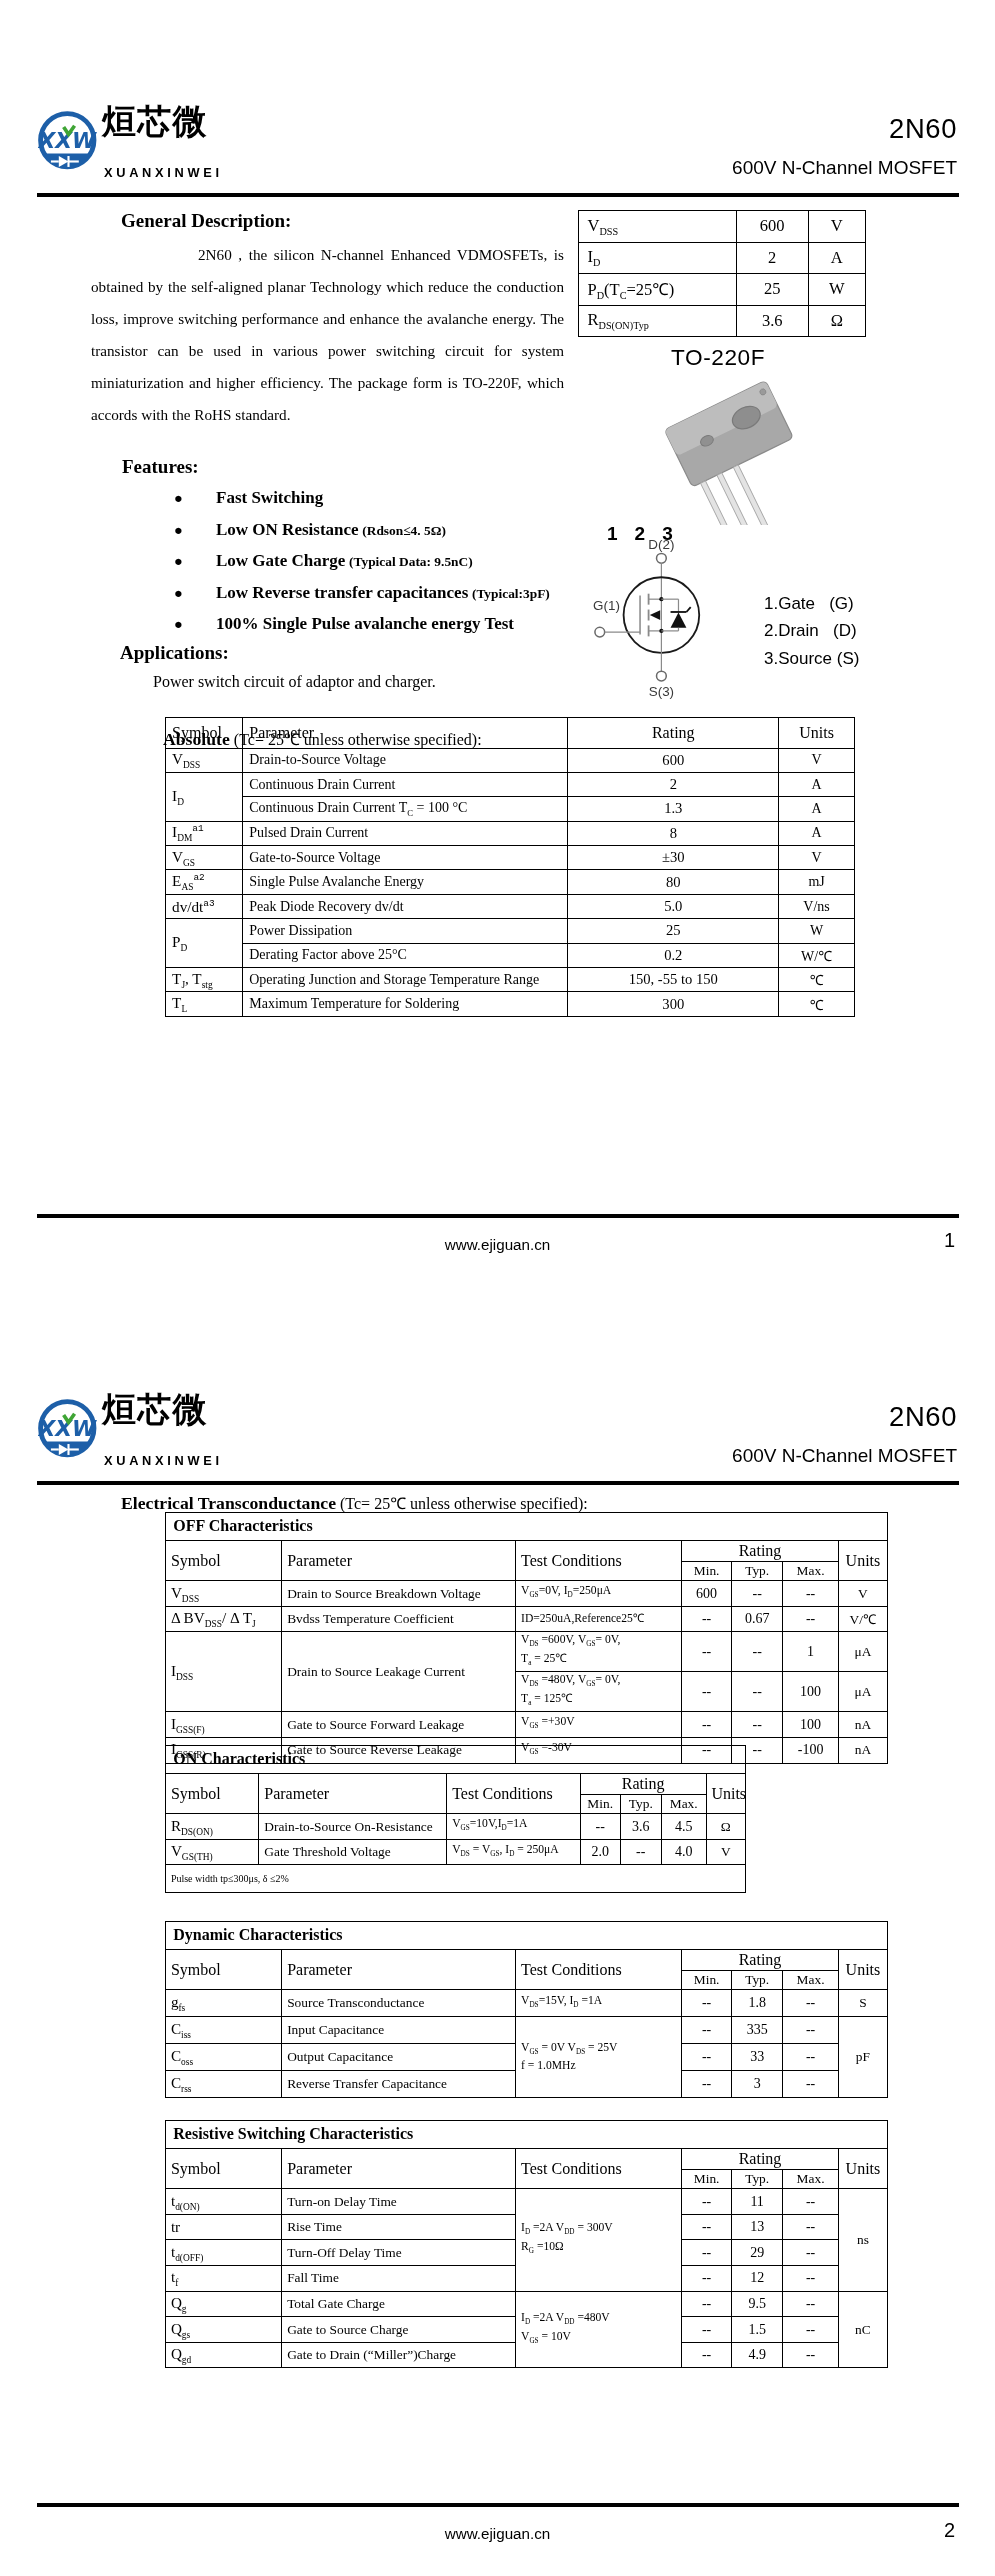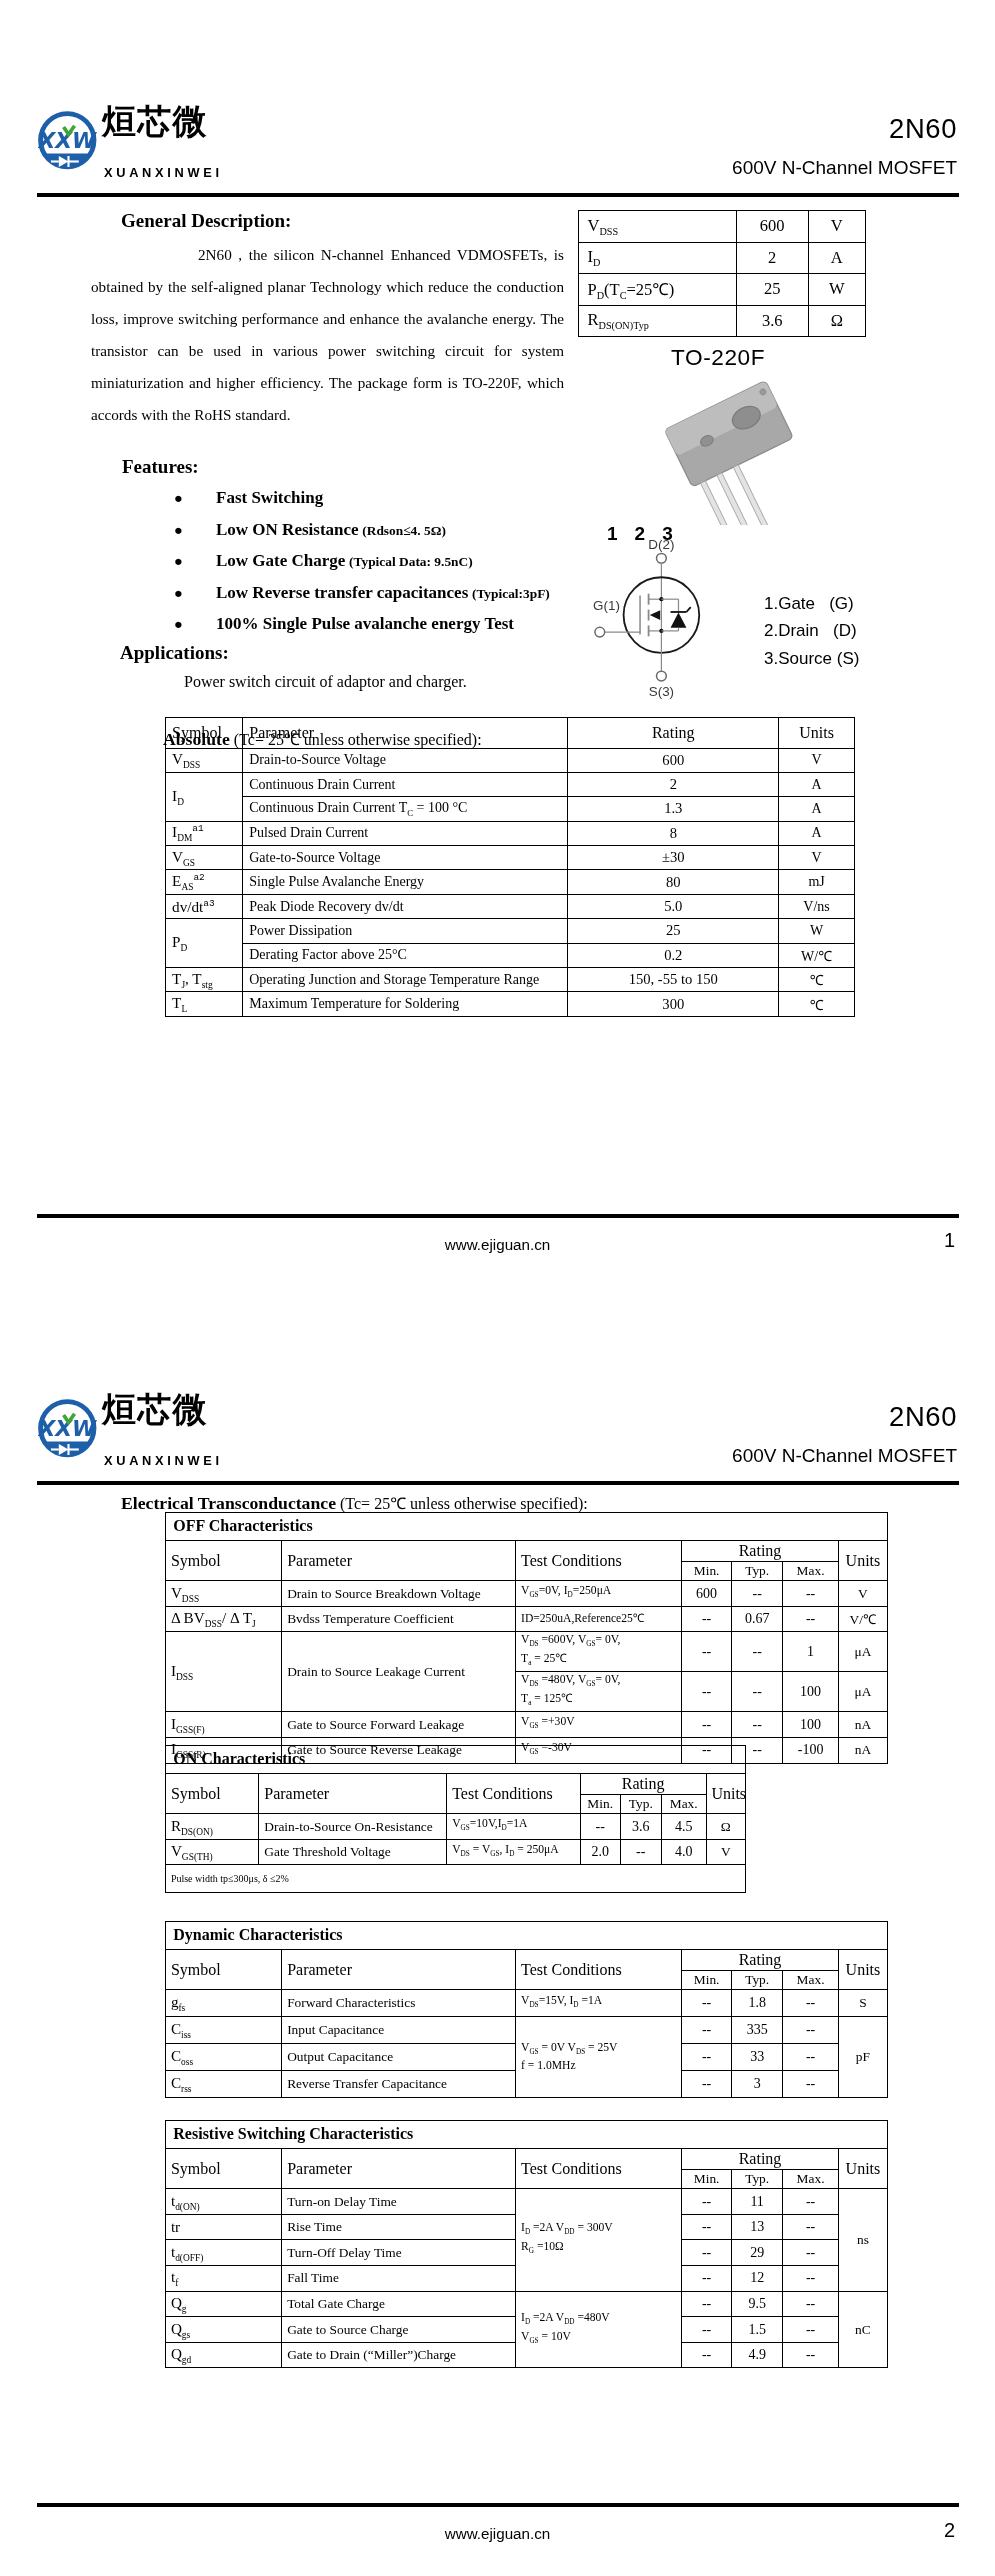--- a/index.html
+++ b/index.html
@@ -192,21 +192,21 @@
       <span class="n">(Typical:3pF)</span>
     </div>
     <div class="feat">
       <span class="bul">●</span>
       <span class="m">100% Single Pulse avalanche energy Test</span>
       <span class="n"></span>
     </div>
   </div>
 
   <div class="abs h-sec" style="left:120px;top:642px;">Applications:</div>
-  <div class="abs app-text" style="left:184px;top:673px;">Power switch circuit of adaptor and charger.</div>
+  <div class="abs app-text" style="left:153px;top:673px;">Power switch circuit of adaptor and charger.</div>
 
   <div class="abs sec-line" style="left:163px;top:716px;margin-top:12px;">
     <span class="b">Absolute</span><span class="r"> (Tc= 25℃  unless otherwise specified):</span>
   </div>
   <table class="dt at abs" style="left:165px;top:717px;width:690px;">
     <colgroup>
         <col style="width:11.2%">
         <col style="width:47.2%">
         <col style="width:30.6%">
         <col style="width:11%">
@@ -470,21 +470,21 @@
       <td class="hc cen" colspan="3">Rating</td>
       <td class="hc cen" rowspan="2">Units</td>
     </tr>
     <tr class="hdrow" style="height:19.5px;">
       <td class="hs">Min.</td>
       <td class="hs">Typ.</td>
       <td class="hs">Max.</td>
     </tr>
     <tr style="height:27px;">
       <td class="sym">g<sub>fs</sub></td>
-      <td class="par">Forward Characteristics</td>
+      <td class="par">Source Transconductance</td>
       <td class="cnd">V<sub>DS</sub>=15V, I<sub>D</sub> =1A</td>
       <td class="num">--</td>
       <td class="num">1.8</td>
       <td class="num">--</td>
       <td class="un">S</td>
     </tr>
     <tr style="height:27px;">
       <td class="sym">C<sub>iss</sub></td>
       <td class="par">Input Capacitance</td>
       <td class="cnd pre" rowspan="3">V<sub>GS</sub> = 0V V<sub>DS</sub> = 25V

